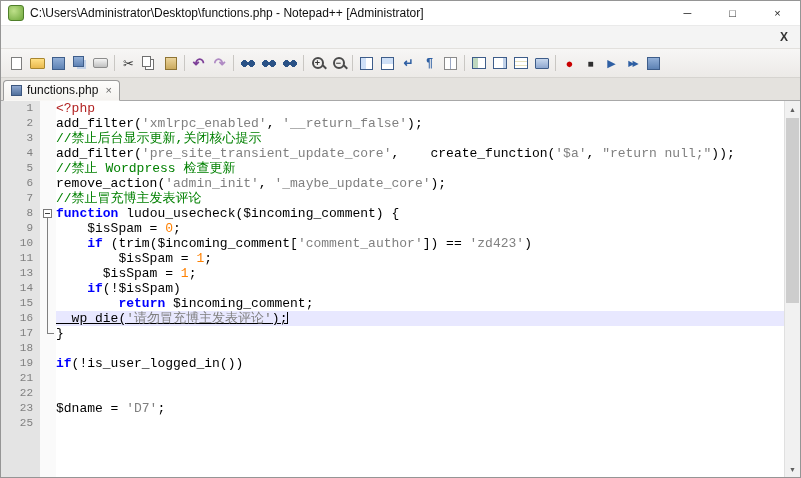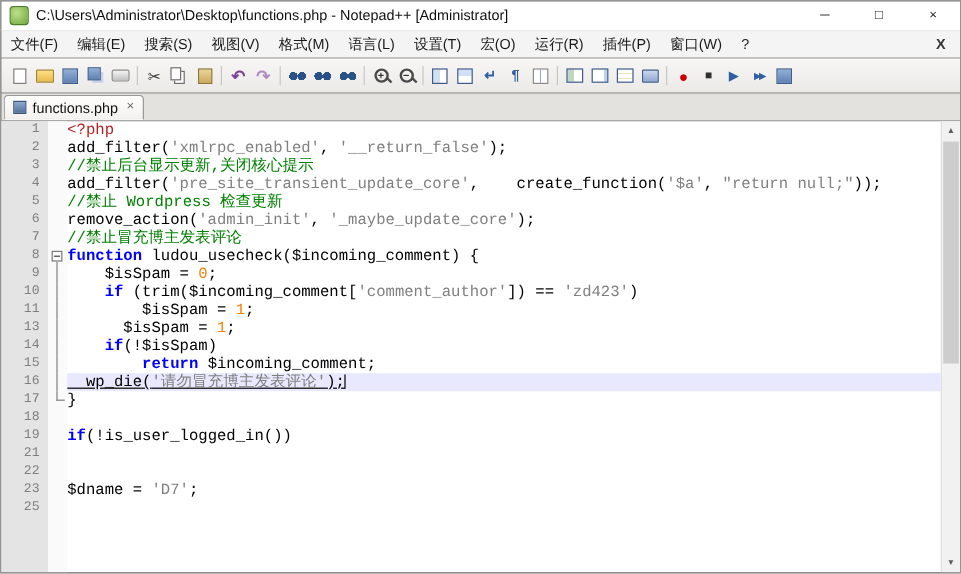--- a/index.html
+++ b/index.html
@@ -1,17 +1,17 @@
 <!DOCTYPE html>
 <html style="--keyword: #0000FF; --string: #808080; --comment: #008000; --number: #FF8000; --php_tag: #B22222; --default_text: #000000; --current_line_bg: #E8E8FF; --gutter_bg: #E4E4E4; --gutter_text: #808080;"><head>
 <meta charset="utf-8">
 <style>
   html,body{margin:0;padding:0;background:#fff;}
   body{width:801px;height:478px;overflow:hidden;font-family:"Liberation Sans",sans-serif;}
-  .window{width:801px;height:478px;box-sizing:border-box;border:1px solid #959595;display:flex;flex-direction:column;overflow:hidden;background:#404040;}
+  .window{width:801px;height:478px;box-sizing:border-box;border:1px solid #959595;display:flex;flex-direction:column;overflow:hidden;background:#fde047;}
 
   
   .titlebar{height:24px;flex:none;display:flex;align-items:center;background:#fff;}
   .app-icon{width:16px;height:16px;margin:0 6px 0 7px;border-radius:3px;background:radial-gradient(circle at 35% 35%,#BEE08A,#6FA83C);border:1px solid #4F7F2A;box-sizing:border-box;flex:none;}
   .title-text{font-size:12px;color:#101010;white-space:nowrap;overflow:hidden;}
   .wbtns{margin-left:auto;display:flex;height:100%;}
   .wbtn{width:45px;display:flex;align-items:center;justify-content:center;font-size:11px;color:#222;}
 
   
   .menubar{height:22px;flex:none;display:flex;align-items:center;background:#F4F4F4;border-top:1px solid #EAEAEA;font-size:12px;color:#1a1a1a;}
@@ -44,21 +44,21 @@
   .ic-function-list .g{width:14px;height:12px;border:1px solid #3E5D8A;background:linear-gradient(90deg,#BFD8BF 5px,#FFF 5px);}
   .ic-doc-map .g{width:14px;height:12px;border:1px solid #3E5D8A;background:linear-gradient(90deg,#FFF 9px,#BFD0E8 9px);}
   .ic-doc-list .g{width:14px;height:12px;border:1px solid #3E5D8A;background:linear-gradient(#FFF 3px,#E8E2BF 3px,#E8E2BF 4px,#FFF 4px,#FFF 7px,#E8E2BF 7px,#E8E2BF 8px,#FFF 8px);}
   .ic-folder-workspace .g{width:14px;height:11px;background:linear-gradient(#C8D8EE,#8FA8D0);border:1px solid #3E5D8A;border-radius:1px;}
   .ic-macro-record .g{font-size:13px;color:#C90000;}
   .ic-macro-stop .g{font-size:10px;color:#2F2F2F;}
   .ic-macro-play .g{font-size:11px;color:#2E5FA3;}
   .ic-macro-run-multiple .g{font-size:8px;letter-spacing:-2px;color:#2E5FA3;}
 
   
-  .tabbar{height:22px;flex:none;display:flex;align-items:flex-start;background:#E4E2DE;border-bottom:1px solid #A8A8A8;}
+  .tabbar{height:22px;flex:none;display:flex;align-items:center;background:#E4E2DE;border-bottom:1px solid #A8A8A8;}
   .tab{position:relative;top:1px;display:flex;align-items:center;height:21px;margin-left:2px;padding:0 7px;border:1px solid #9A9A9A;border-bottom:1px solid #F8F7F5;border-radius:4px 4px 0 0;font-size:12px;color:#111;box-sizing:border-box;background:linear-gradient(#FDFDFC,#F4F2EF);}
   .tab-icon{width:11px;height:11px;margin-right:5px;background:linear-gradient(#8FA8D0,#51709C);border:1px solid #3C567E;box-sizing:border-box;flex:none;}
   .tab-close{margin-left:7px;font-size:11px;color:#666;line-height:1;}
 
   
   .editor{position:relative;flex:1;background:#fff;overflow:hidden;}
   .code-area{position:absolute;top:0;left:0;right:16px;bottom:0;overflow:hidden;z-index:0;display:flex;flex-direction:column;}
   .code-area::before{content:"";position:absolute;top:0;bottom:0;left:0;width:55px;background:linear-gradient(90deg,var(--gutter_bg,#E4E4E4) 0 39px,#FAFAFA 39px 55px);z-index:-1;}
   .row{display:flex;height:15px;flex:none;font:13px/15px "Liberation Mono","DejaVu Sans Mono",monospace;}
   .lnum{width:39px;flex:none;box-sizing:border-box;padding-right:7px;text-align:right;font-size:11px;color:var(--gutter_text,#808080);}
@@ -95,34 +95,20 @@
     <div class="app-icon"></div>
     <div class="title-text">C:\Users\Administrator\Desktop\functions.php - Notepad++ [Administrator]</div>
     <div class="wbtns">
       <div class="wbtn">─</div>
       <div class="wbtn">□</div>
       <div class="wbtn">×</div>
     </div>
   </div>
 
   <div class="menubar">
-    <div class="menu-items">
-        <div class="menu-item">文件(F)</div>
-        <div class="menu-item">编辑(E)</div>
-        <div class="menu-item">搜索(S)</div>
-        <div class="menu-item">视图(V)</div>
-        <div class="menu-item">格式(M)</div>
-        <div class="menu-item">语言(L)</div>
-        <div class="menu-item">设置(T)</div>
-        <div class="menu-item">宏(O)</div>
-        <div class="menu-item">运行(R)</div>
-        <div class="menu-item">插件(P)</div>
-        <div class="menu-item">窗口(W)</div>
-        <div class="menu-item">?</div>
-      </div>
     <div class="menu-close">X</div>
   </div>
 
   <div class="toolbar">
       <div class="ti ic-new-file">
         <span class="g"></span>
       </div>
       <div class="ti ic-open-file">
         <span class="g"></span>
       </div>

